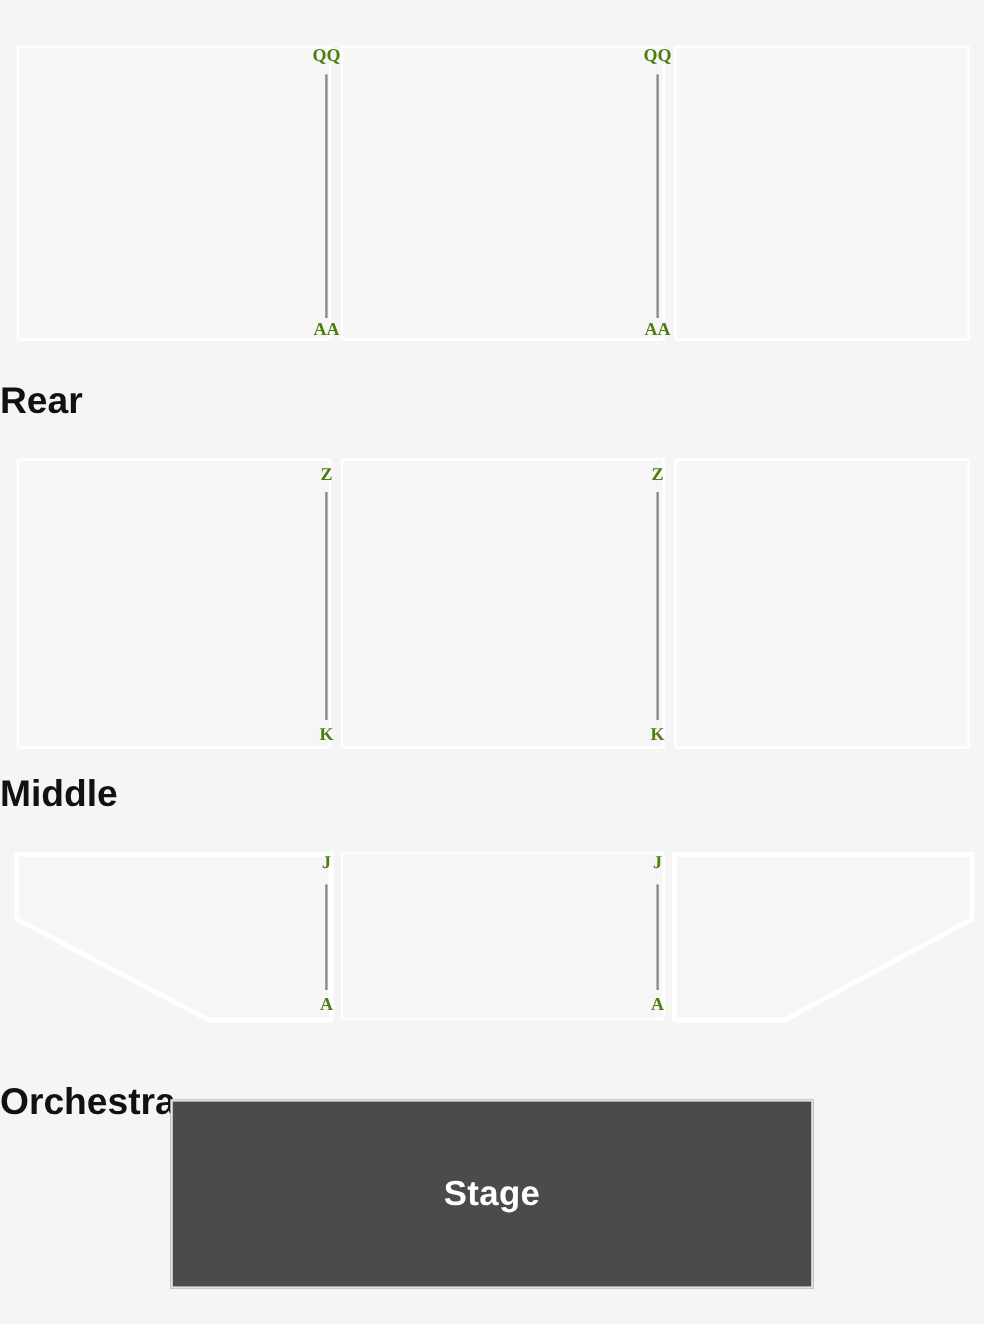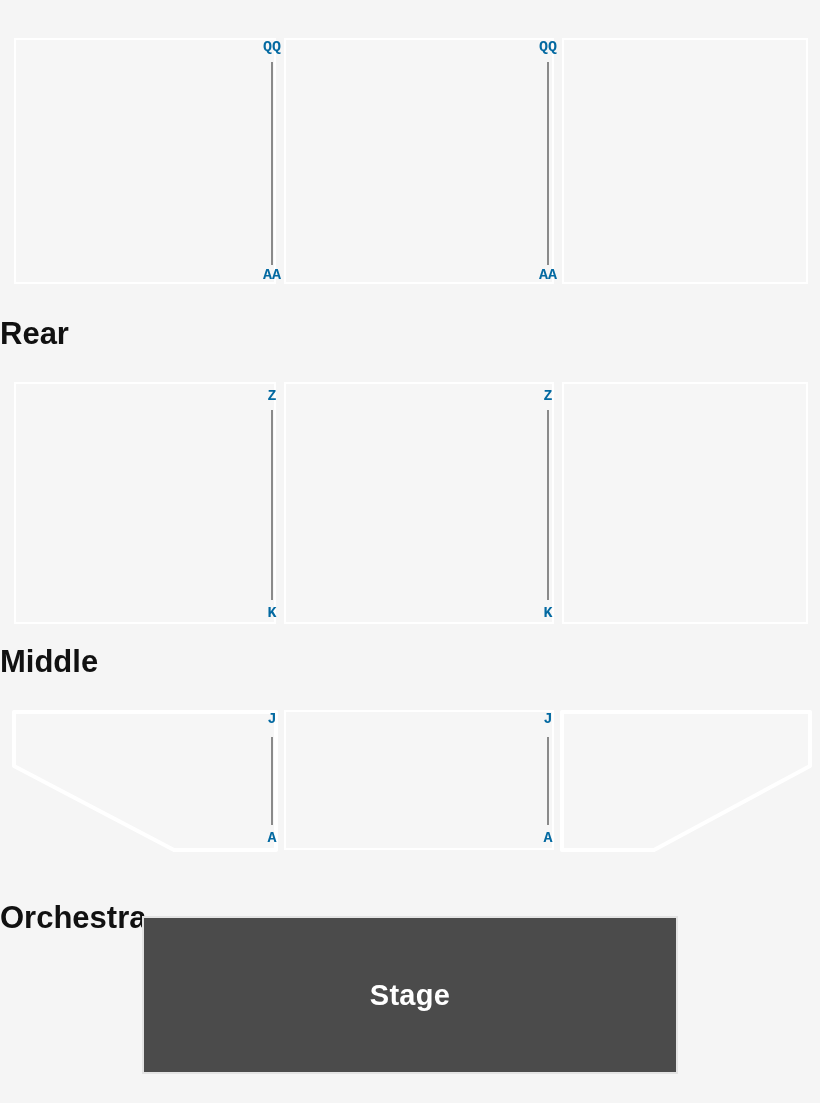--- a/index.html
+++ b/index.html
@@ -42,24 +42,24 @@
   }
 
   
   .ruler {
     position: absolute;
     width: 2px;
     background: #8a8a8a;
   }
   .row-label {
     position: absolute;
-    font-family: Liberation Mono, monospace;
+    font-family: Liberation Serif, serif;
     font-weight: bold;
     font-size: 15px;
-    color: #0369a1;
+    color: #4d7c0f;
     line-height: 1;
     white-space: nowrap;
     text-align: center;
     transform: translateX(-50%);
   }
 
   
   .section-caption {
     position: absolute;
     width: 820px;

